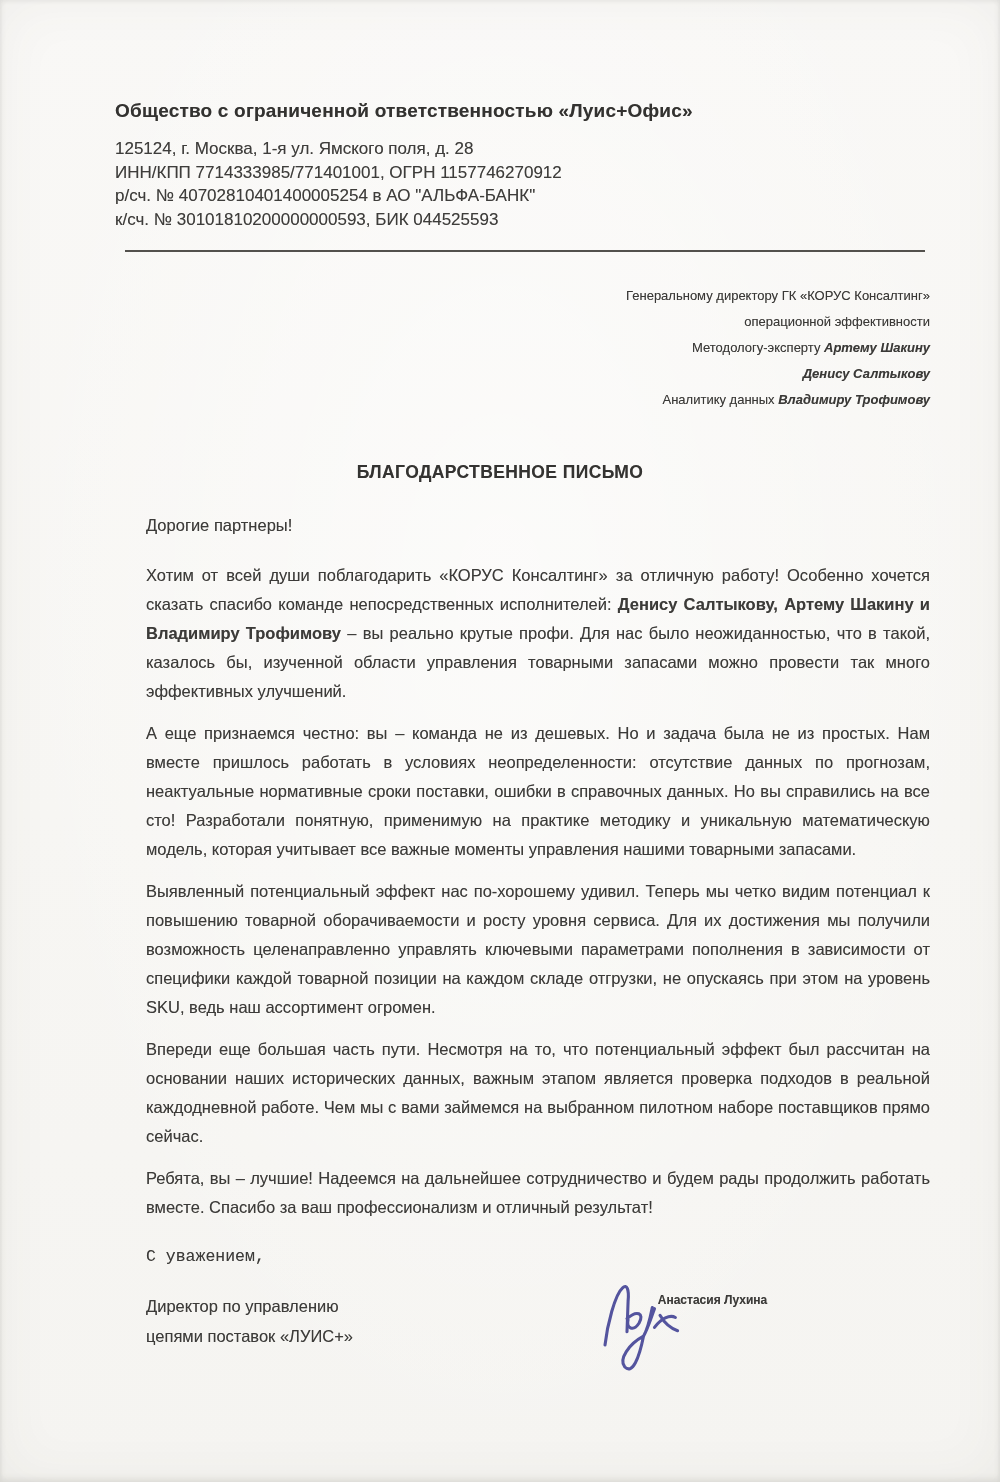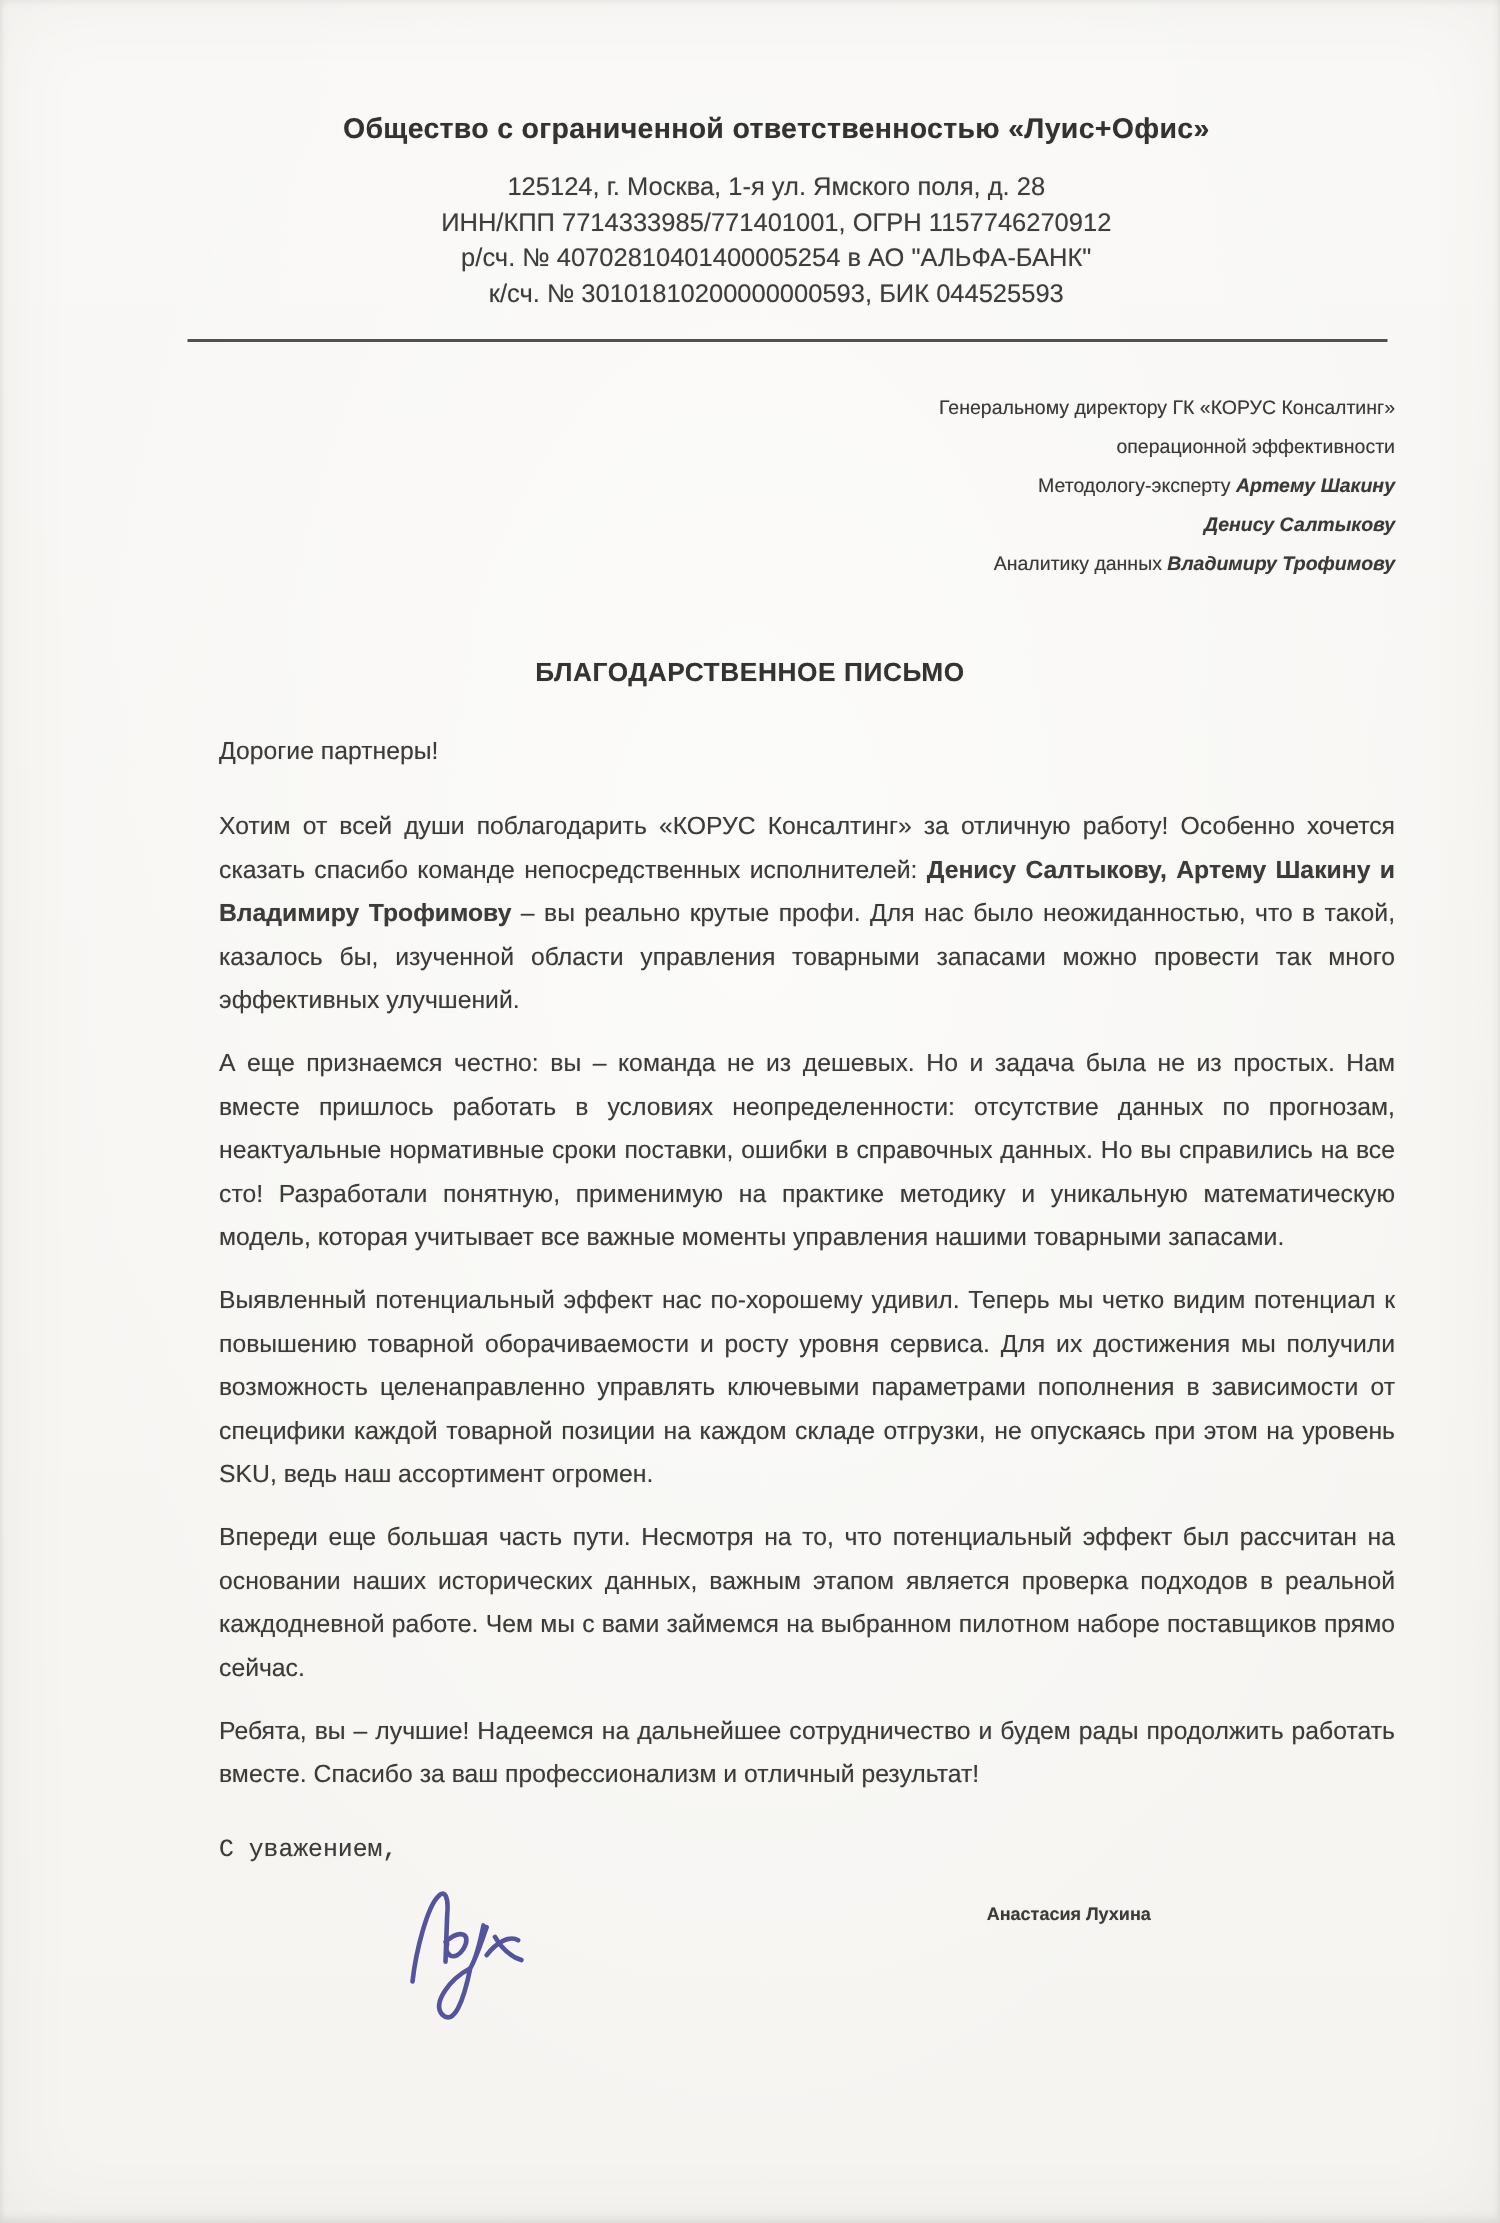--- a/index.html
+++ b/index.html
@@ -11,21 +11,21 @@
       radial-gradient(ellipse at 50% 40%, rgba(255,255,255,.55), rgba(255,255,255,0) 70%),
       linear-gradient(180deg,#f9f8f6 0%,#f7f6f3 55%,#f5f4f1 100%);
     box-shadow: inset 0 0 55px rgba(90,85,75,.06), inset 0 -3px 6px rgba(60,58,52,.10), inset 0 2px 4px rgba(60,58,52,.05);
     font-family:"Liberation Sans","DejaVu Sans",sans-serif;
     color:#3c3b39;
     overflow:hidden;
   }
   .soft{ text-shadow:0 0 .6px rgba(70,68,64,.45); }
 
   
-  .letterhead{ padding-top:76px; margin:0 80px 0 115px; text-align:center; }
+  .letterhead{ padding-top:100px; margin:0 80px 0 115px; }
   .company-name{ font-size:19px; font-weight:bold; color:#333230; letter-spacing:.2px; }
   .company-address{ margin-top:15px; font-size:17px; line-height:23.5px; color:#3e3d3b; }
   .rule{ border:none; border-top:2px solid #53514d; margin:19px 75px 0 125px; }
 
   
   .recipient{ margin:31px 70px 0 0; text-align:right; font-size:13px; line-height:25.9px; color:#3a3937; }
 
   
   .letter-title{ margin-top:49px; text-align:center; font-size:17.5px; font-weight:bold; letter-spacing:.4px; color:#343331; }
   .body-col{ margin:0 70px 0 146px; font-size:16.5px; line-height:29px; }
@@ -76,20 +76,24 @@
         <p><span>Хотим от всей души поблагодарить «КОРУС Консалтинг» за отличную работу! Особенно хочется сказать спасибо команде непосредственных исполнителей: </span><span class="seg-b">Денису Салтыкову, Артему Шакину и Владимиру Трофимову</span><span> – вы реально крутые профи. Для нас было неожиданностью, что в такой, казалось бы, изученной области управления товарными запасами можно провести так много эффективных улучшений.</span></p>
         <p><span>А еще признаемся честно: вы – команда не из дешевых. Но и задача была не из простых. Нам вместе пришлось работать в условиях неопределенности: отсутствие данных по прогнозам, неактуальные нормативные сроки поставки, ошибки в справочных данных. Но вы справились на все сто! Разработали понятную, применимую на практике методику и уникальную математическую модель, которая учитывает все важные моменты управления нашими товарными запасами.</span></p>
         <p><span>Выявленный потенциальный эффект нас по-хорошему удивил. Теперь мы четко видим потенциал к повышению товарной оборачиваемости и росту уровня сервиса. Для их достижения мы получили возможность целенаправленно управлять ключевыми параметрами пополнения в зависимости от специфики каждой товарной позиции на каждом складе отгрузки, не опускаясь при этом на уровень SKU, ведь наш ассортимент огромен.</span></p>
         <p><span>Впереди еще большая часть пути. Несмотря на то, что потенциальный эффект был рассчитан на основании наших исторических данных, важным этапом является проверка подходов в реальной каждодневной работе. Чем мы с вами займемся на выбранном пилотном наборе поставщиков прямо сейчас.</span></p>
         <p><span>Ребята, вы – лучшие! Надеемся на дальнейшее сотрудничество и будем рады продолжить работать вместе. Спасибо за ваш профессионализм и отличный результат!</span></p>
       </div>
     <div class="closing">С уважением,</div>
   </div>
 
   <div class="signature-row">
+    <div class="signer-role">
+        <div>Директор по управлению</div>
+        <div>цепями поставок «ЛУИС+»</div>
+      </div>
     <div class="sig-mark">
       <svg width="110" height="110" viewBox="0 0 100 100" fill="none">
         <path d="M10,60 C12,42 19,14 26,8 C30,4 32,10 31,20 L30,48" stroke-width="2.8" stroke-linecap="round" fill="none" stroke="#54549e"></path>
         <path d="M30,36 C39,28 46,31 41,40 C36,48 29,45 31,37" stroke-width="2.8" stroke-linecap="round" fill="none" stroke="#54549e"></path>
         <path d="M53,26 C51,36 48,47 45,52 C41,72 35,87 28,80 C22,73 32,59 45,52 C49,45 52,35 55,27" stroke-width="2.8" stroke-linecap="round" fill="none" stroke="#54549e"></path>
         <path d="M55,44 C61,36 69,32 74,35 M60,33 C64,40 70,45 76,47" stroke-width="2.8" stroke-linecap="round" fill="none" stroke="#54549e"></path>
       </svg>
     </div>
     <div class="signer-name">Анастасия Лухина</div>
   </div>

